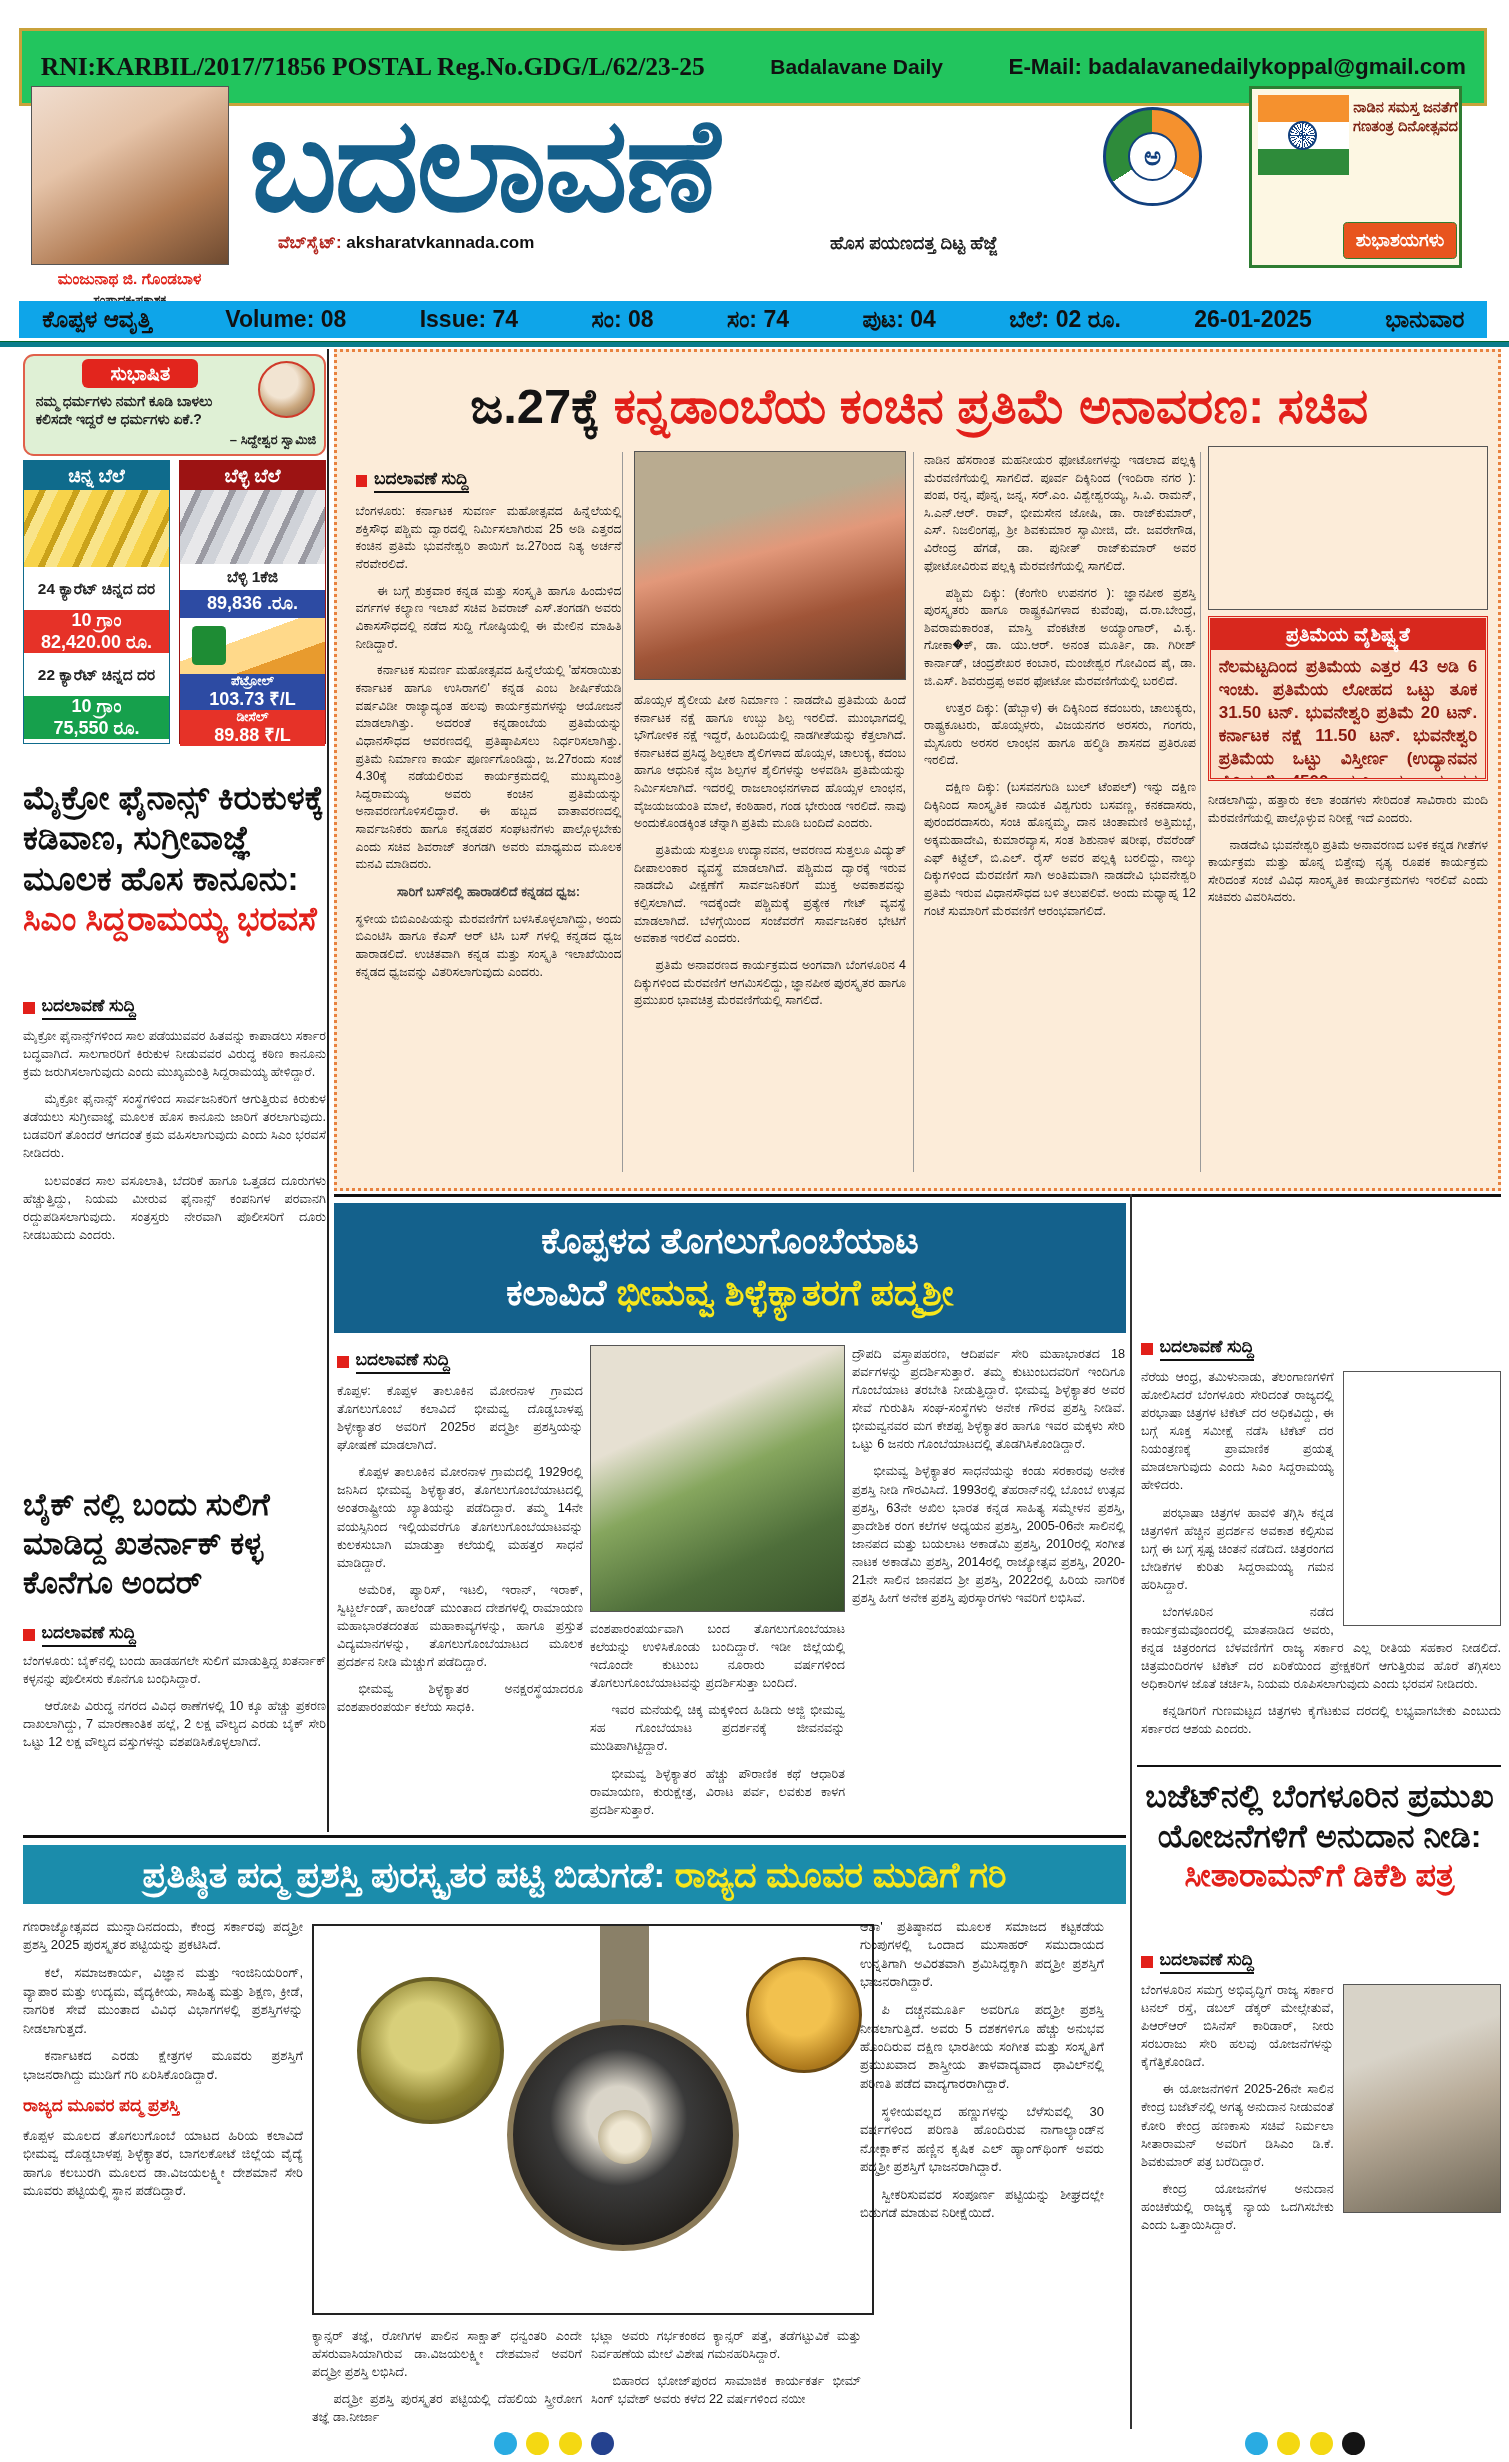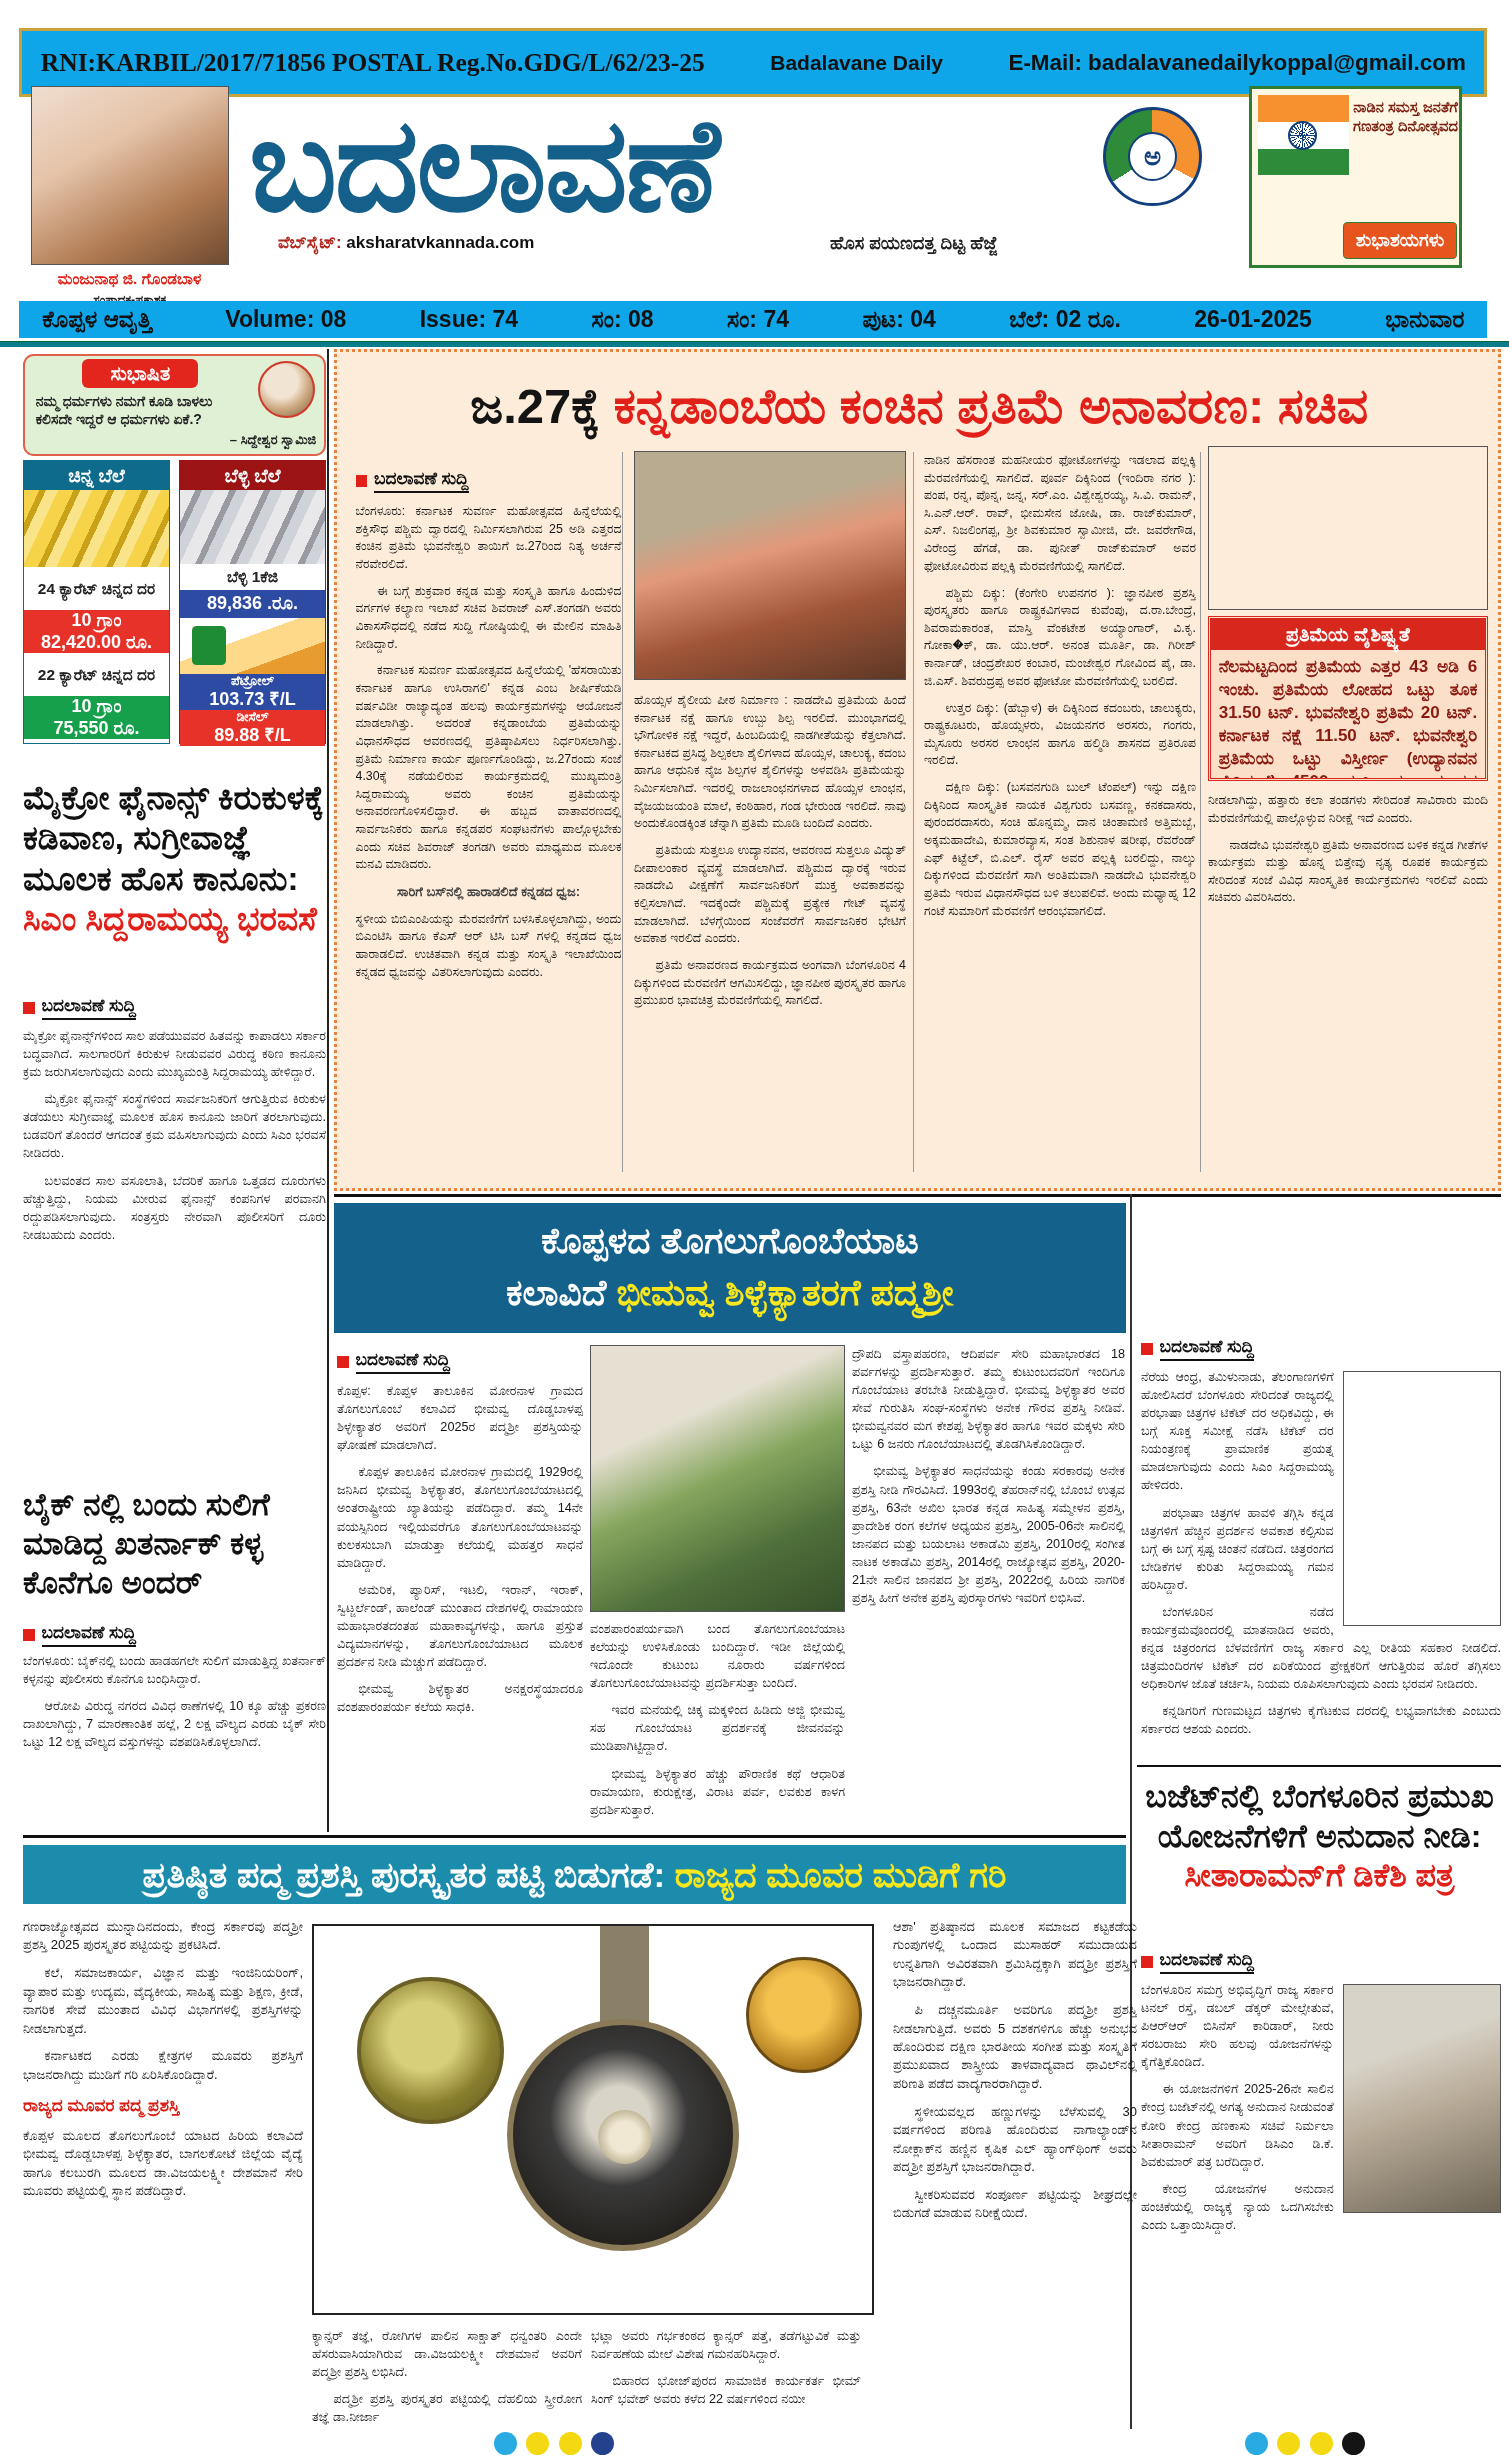--- a/index.html
+++ b/index.html
@@ -5,21 +5,21 @@
   * { box-sizing: border-box; }
   html,body { margin:0; padding:0; background:#e9e9e9; }
   .page {
     position:relative; width:1510px; height:2462px; background:#ffffff;
     font-family:"Liberation Sans", sans-serif; overflow:hidden; margin:0 auto;
     color:#1a1a1a;
   }
   .abs { position:absolute; }
 
   
-  .topbar { left:19.3px; top:28px; width:1468px; height:69px; background:#0ea5e9;
+  .topbar { left:19.3px; top:28px; width:1468px; height:78px; background:#22c55e;
     border:3.1px solid #c9a23b; display:flex; align-items:center; justify-content:space-between;
     padding:0 18.5px; }
   .topbar .rni { font-family:"Liberation Serif", serif; font-size:25.5px; font-weight:700; color:#111; }
   .topbar .daily { font-size:21px; font-weight:800; color:#111; }
   .topbar .email { font-size:22.4px; font-weight:800; color:#111; }
 
   
   .editor-photo { left:31px; top:86px; width:198px; height:179px;
     background:linear-gradient(150deg,#f0ddcf 0%,#e5c3a8 35%,#b07a52 70%,#6e4a30 100%);
     border:0.8px solid #caa; }
@@ -397,21 +397,21 @@
     <p class="nofirst">ಕೊಪ್ಪಳ ಮೂಲದ ತೊಗಲುಗೊಂಬೆ ಯಾಟದ ಹಿರಿಯ ಕಲಾವಿದೆ ಭೀಮವ್ವ ದೊಡ್ಡಬಾಳಪ್ಪ ಶಿಳ್ಳೆಕ್ಯಾತರ, ಬಾಗಲಕೋಟೆ ಜಿಲ್ಲೆಯ ವೈದ್ಯೆ ಹಾಗೂ ಕಲಬುರಗಿ ಮೂಲದ ಡಾ.ವಿಜಯಲಕ್ಷ್ಮೀ ದೇಶಮಾನೆ ಸೇರಿ ಮೂವರು ಪಟ್ಟಿಯಲ್ಲಿ ಸ್ಥಾನ ಪಡೆದಿದ್ದಾರೆ.</p>
   </div>
 
   <div class="medals-photo">
     <div class="ribbon"></div>
     <div class="medal m1"></div>
     <div class="medal m2"></div>
     <div class="medal m3"></div>
   </div>
 
-  <div class="abs bodycol" style="left:893px; top:1918px; width:244px; height:507px; font-size:13px;">
+  <div class="abs bodycol" style="left:860px; top:1918px; width:244px; height:507px; font-size:13px;">
     <p class="nofirst">ಆಶಾ' ಪ್ರತಿಷ್ಠಾನದ ಮೂಲಕ ಸಮಾಜದ ಕಟ್ಟಕಡೆಯ ಗುಂಪುಗಳಲ್ಲಿ ಒಂದಾದ ಮುಸಾಹರ್ ಸಮುದಾಯದ ಉನ್ನತಿಗಾಗಿ ಅವಿರತವಾಗಿ ಶ್ರಮಿಸಿದ್ದಕ್ಕಾಗಿ ಪದ್ಮಶ್ರೀ ಪ್ರಶಸ್ತಿಗೆ ಭಾಜನರಾಗಿದ್ದಾರೆ.</p>
     <p>ಪಿ ದಚ್ಚನಮೂರ್ತಿ ಅವರಿಗೂ ಪದ್ಮಶ್ರೀ ಪ್ರಶಸ್ತಿ ನೀಡಲಾಗುತ್ತಿದೆ. ಅವರು 5 ದಶಕಗಳಿಗೂ ಹೆಚ್ಚು ಅನುಭವ ಹೊಂದಿರುವ ದಕ್ಷಿಣ ಭಾರತೀಯ ಸಂಗೀತ ಮತ್ತು ಸಂಸ್ಕೃತಿಗೆ ಪ್ರಮುಖವಾದ ಶಾಸ್ತ್ರೀಯ ತಾಳವಾದ್ಯವಾದ ಥಾವಿಲ್‌ನಲ್ಲಿ ಪರಿಣತಿ ಪಡೆದ ವಾದ್ಯಗಾರರಾಗಿದ್ದಾರೆ.</p>
     <p>ಸ್ಥಳೀಯವಲ್ಲದ ಹಣ್ಣುಗಳನ್ನು ಬೆಳೆಸುವಲ್ಲಿ 30 ವರ್ಷಗಳಿಂದ ಪರಿಣತಿ ಹೊಂದಿರುವ ನಾಗಾಲ್ಯಾಂಡ್‌ನ ನೋಕ್ಲಾಕ್‌ನ ಹಣ್ಣಿನ ಕೃಷಿಕ ಎಲ್ ಹ್ಯಾಂಗ್‌ಥಿಂಗ್ ಅವರು ಪದ್ಮಶ್ರೀ ಪ್ರಶಸ್ತಿಗೆ ಭಾಜನರಾಗಿದ್ದಾರೆ.</p>
     <p>ಸ್ವೀಕರಿಸುವವರ ಸಂಪೂರ್ಣ ಪಟ್ಟಿಯನ್ನು ಶೀಘ್ರದಲ್ಲೇ ಬಿಡುಗಡೆ ಮಾಡುವ ನಿರೀಕ್ಷೆಯಿದೆ.</p>
   </div>
 
   <div class="abs bodycol" style="left:312px; top:2327px; width:270px; height:99px;">
     <p class="nofirst">ಕ್ಯಾನ್ಸರ್ ತಜ್ಞೆ, ರೋಗಿಗಳ ಪಾಲಿನ ಸಾಕ್ಷಾತ್ ಧನ್ವಂತರಿ ಎಂದೇ ಹೆಸರುವಾಸಿಯಾಗಿರುವ ಡಾ.ವಿಜಯಲಕ್ಷ್ಮೀ ದೇಶಮಾನೆ ಅವರಿಗೆ ಪದ್ಮಶ್ರೀ ಪ್ರಶಸ್ತಿ ಲಭಿಸಿದೆ.</p>
     <p>ಪದ್ಮಶ್ರೀ ಪ್ರಶಸ್ತಿ ಪುರಸ್ಕೃತರ ಪಟ್ಟಿಯಲ್ಲಿ ದೆಹಲಿಯ ಸ್ತ್ರೀರೋಗ ತಜ್ಞೆ ಡಾ.ನೀರ್ಜಾ</p>
   </div>

